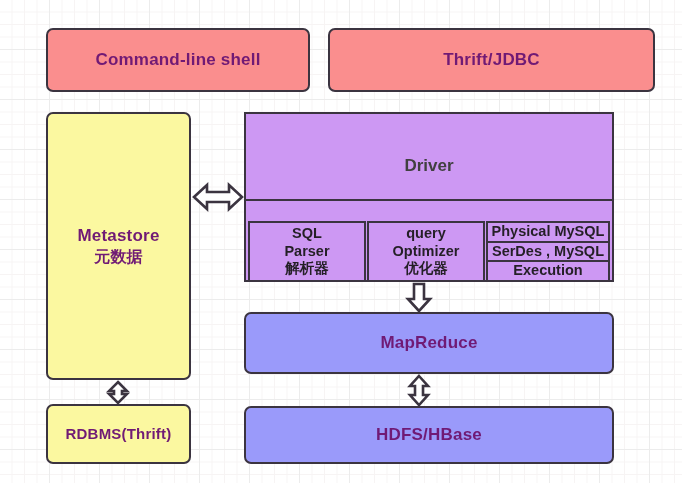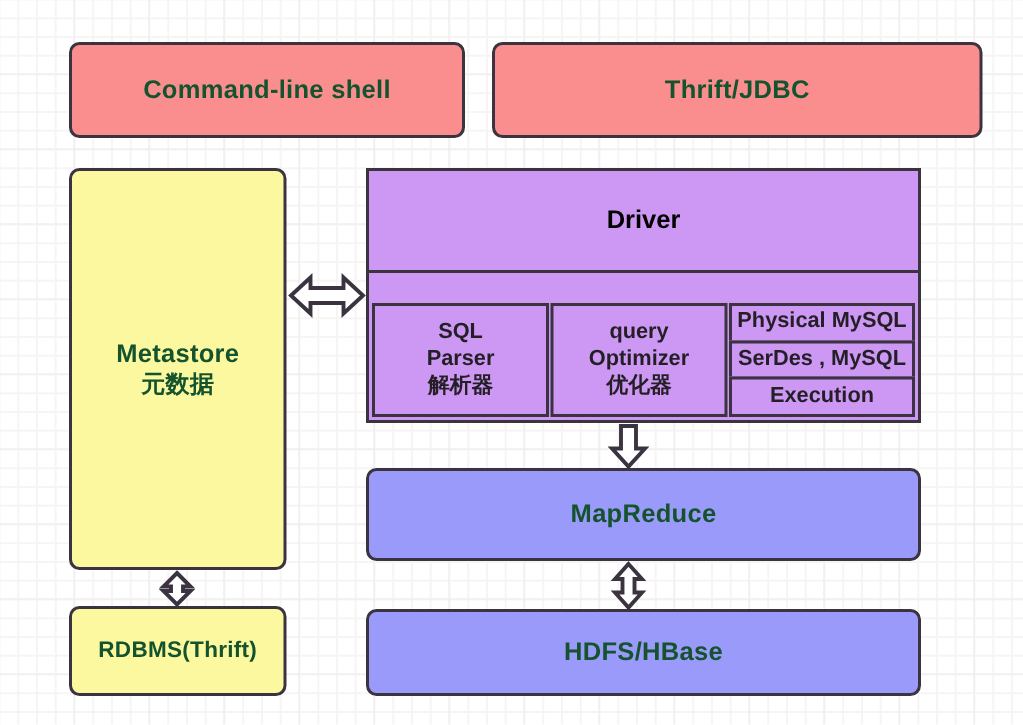--- a/index.html
+++ b/index.html
@@ -36,21 +36,21 @@
   
   .node {
     position: absolute;
     box-sizing: border-box;
     border: 2.5px solid #3b3440;
     border-radius: 7px;
     display: flex;
     align-items: center;
     justify-content: center;
     text-align: center;
-    color: #14532d;
+    color: #701a75;
     font-weight: bold;
     line-height: 1.18;
     letter-spacing: .2px;
   }
   .node .lines { display: block; }
   .node .lines span { display: block; }
 
   .pink   { background: #fa8e8e; }
   .yellow { background: #fbf8a0; }
   .violet { background: #9a9afa; }
@@ -81,23 +81,24 @@
     flex-direction: column;
   }
   #driver-title {
     height: 66px;
     flex: 0 0 66px;
     display: flex;
     align-items: center;
     justify-content: center;
     font-size: 17px;
     font-weight: bold;
-    color: #000000;
+    color: #404040;
     border-bottom: 2.5px solid #3b3440;
     background: #cd98f3;
+    margin-top: 19px;
   }
   #driver-body {
     flex: 1 1 auto;
     display: flex;
     padding: 20px 2px 2px 2px;
     box-sizing: border-box;
     gap: 0;
   }
   .dcell {
     box-sizing: border-box;

